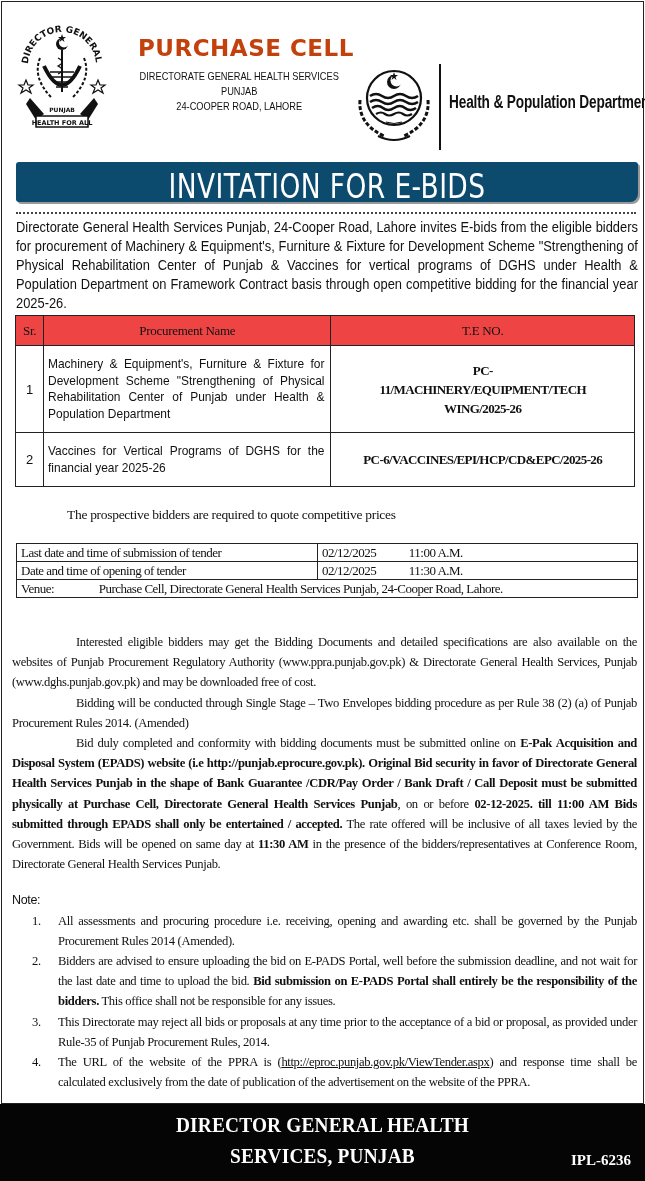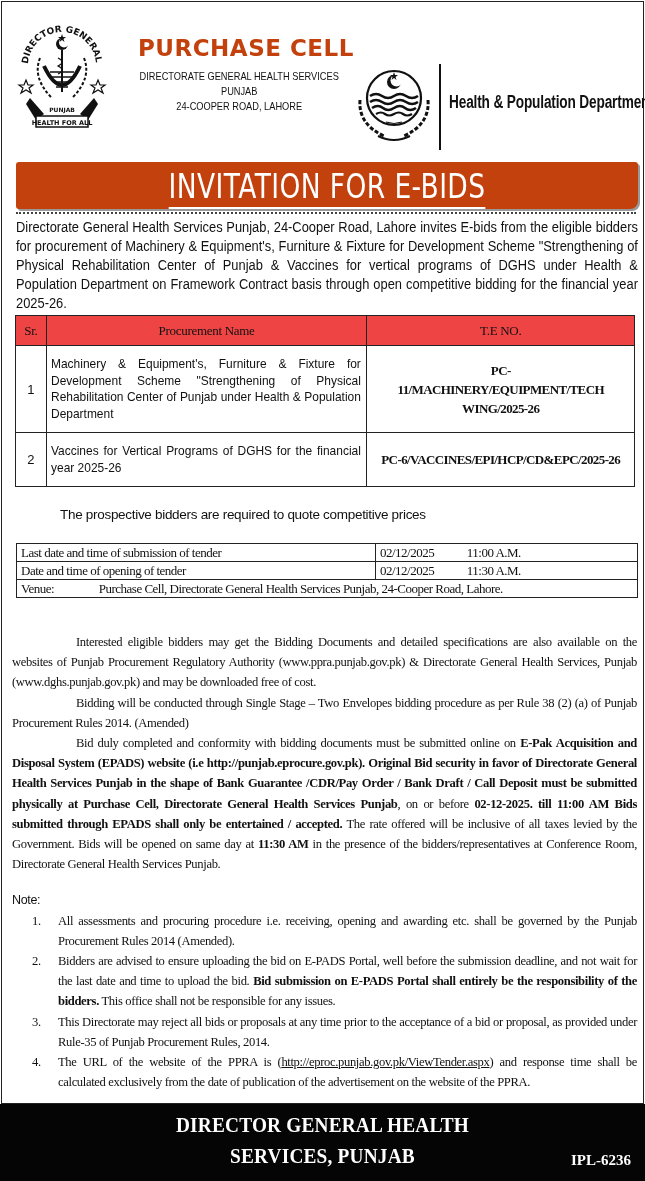--- a/index.html
+++ b/index.html
@@ -31,22 +31,22 @@
     transform: scaleX(0.78); transform-origin: left top; white-space: nowrap; letter-spacing: -0.2px;
   }
   .contact {
     position: absolute; left: 0; width: 100%; top: 170px; text-align: center; font-size: 10.5px;
     transform: scaleX(0.86); white-space: nowrap;
   }
   .contact .u { text-decoration: underline; }
 
   
   .titlebar {
-    position: absolute; left: 14px; top: 160px; width: 622px; height: 47px;
-    background: #c2410c; border-radius: 3px 3px 8px 3px;
+    position: absolute; left: 14px; top: 160px; width: 622px; height: 40px;
+    background: #0c4a6e; border-radius: 3px 3px 8px 3px;
     box-shadow: 2px 2px 0 #999;
   }
   .titlebar .t {
     position: absolute; left: 0; width: 100%; top: 4px; text-align: center; color: #fff;
     font-size: 34px; font-weight: normal; font-family: "DejaVu Sans", sans-serif;
     transform: scaleX(0.78); letter-spacing: 0.5px;
   }
   .titlebar .t span { border-bottom: 2px solid #fff; padding-bottom: 1px; }
   .dots { position: absolute; left: 14px; top: 210px; width: 620px; border-top: 2px dotted #444; }
 
@@ -65,28 +65,28 @@
     background: #ef4444; height: 30px; font-weight: normal;
     font-family: "Liberation Serif", serif; font-size: 13px; letter-spacing: -0.3px;
   }
   .ptable td { vertical-align: middle; }
   .ptable .sr { width: 32px; text-align: center; font-size: 13px; }
   .ptable .nm { width: 340px; padding: 10px 4px; font-size: 13px; line-height: 16.5px; text-align: justify; }
   .ptable .nm span { display: block; transform: scaleX(0.92); transform-origin: left; width: 108%; }
   .ptable .te { text-align: center; font-family: "Liberation Serif", serif; font-size: 13px; font-weight: bold; letter-spacing: -0.6px; line-height: 19px; }
 
   .quote {
-    position: absolute; left: 58px; top: 505px; font-family: Liberation Sans, sans-serif; font-size: 13.5px;
+    position: absolute; left: 65px; top: 505px; font-family: Liberation Serif, serif; font-size: 13.5px;
     letter-spacing: -0.3px;
   }
 
   
   .dtable { position: absolute; left: 14px; top: 541px; width: 622px; border: 1.5px solid #222; }
   .dtable td { border: 1px solid #222; height: 18px; font-family: "Liberation Serif", serif; font-size: 13px; letter-spacing: -0.5px; padding: 0 4px; }
-  .dtable .lbl { width: 359px; margin-left: 36px; }
+  .dtable .lbl { width: 301px; margin-left: 36px; }
   .dtable .val span.d { display: inline-block; width: 84px; }
   .dtable .venue-lbl { display: inline-block; width: 75px; }
 
   
   .body {
     position: absolute; left: 10px; top: 630px; width: 625px;
     font-family: "Liberation Serif", serif; font-size: 12.6px; line-height: 20.2px;
     letter-spacing: -0.35px; text-align: justify;
   }
   .body p { text-indent: 64px; }
@@ -195,21 +195,21 @@
         <th>T.E NO.</th>
       </tr>
     </thead>
     <tbody>
       <tr style="height:86px;">
         <td class="sr">1</td>
         <td class="nm">
             <span>Machinery &amp; Equipment's, Furniture &amp; Fixture for Development Scheme "Strengthening of Physical Rehabilitation Center of Punjab under Health &amp; Population Department</span>
           </td>
         <td class="te">
-            <div style="padding:0 30px;font-family:Liberation Serif, serif;">PC-11/MACHINERY/EQUIPMENT/TECH WING/2025-26</div>
+            <div style="padding:0 48px;font-family:Liberation Serif, serif;">PC-11/MACHINERY/EQUIPMENT/TECH WING/2025-26</div>
           </td>
       </tr>
       <tr style="height:46px;">
         <td class="sr">2</td>
         <td class="nm">
             <span>Vaccines for Vertical Programs of DGHS for the financial year 2025-26</span>
           </td>
         <td class="te">PC-6/VACCINES/EPI/HCP/CD&amp;EPC/2025-26</td>
       </tr>
     </tbody>

